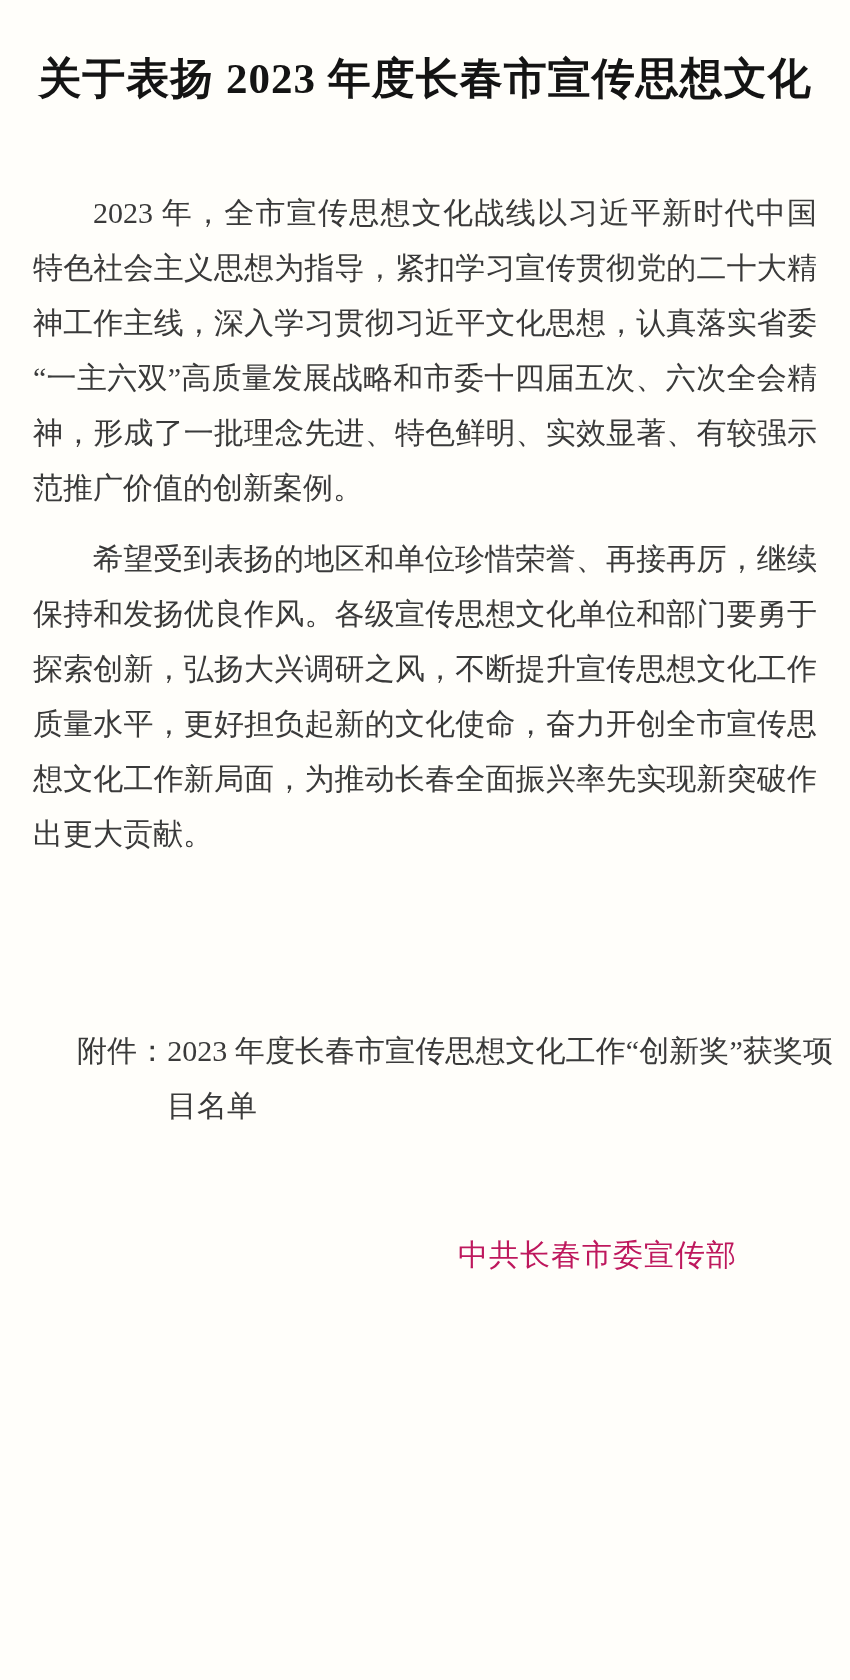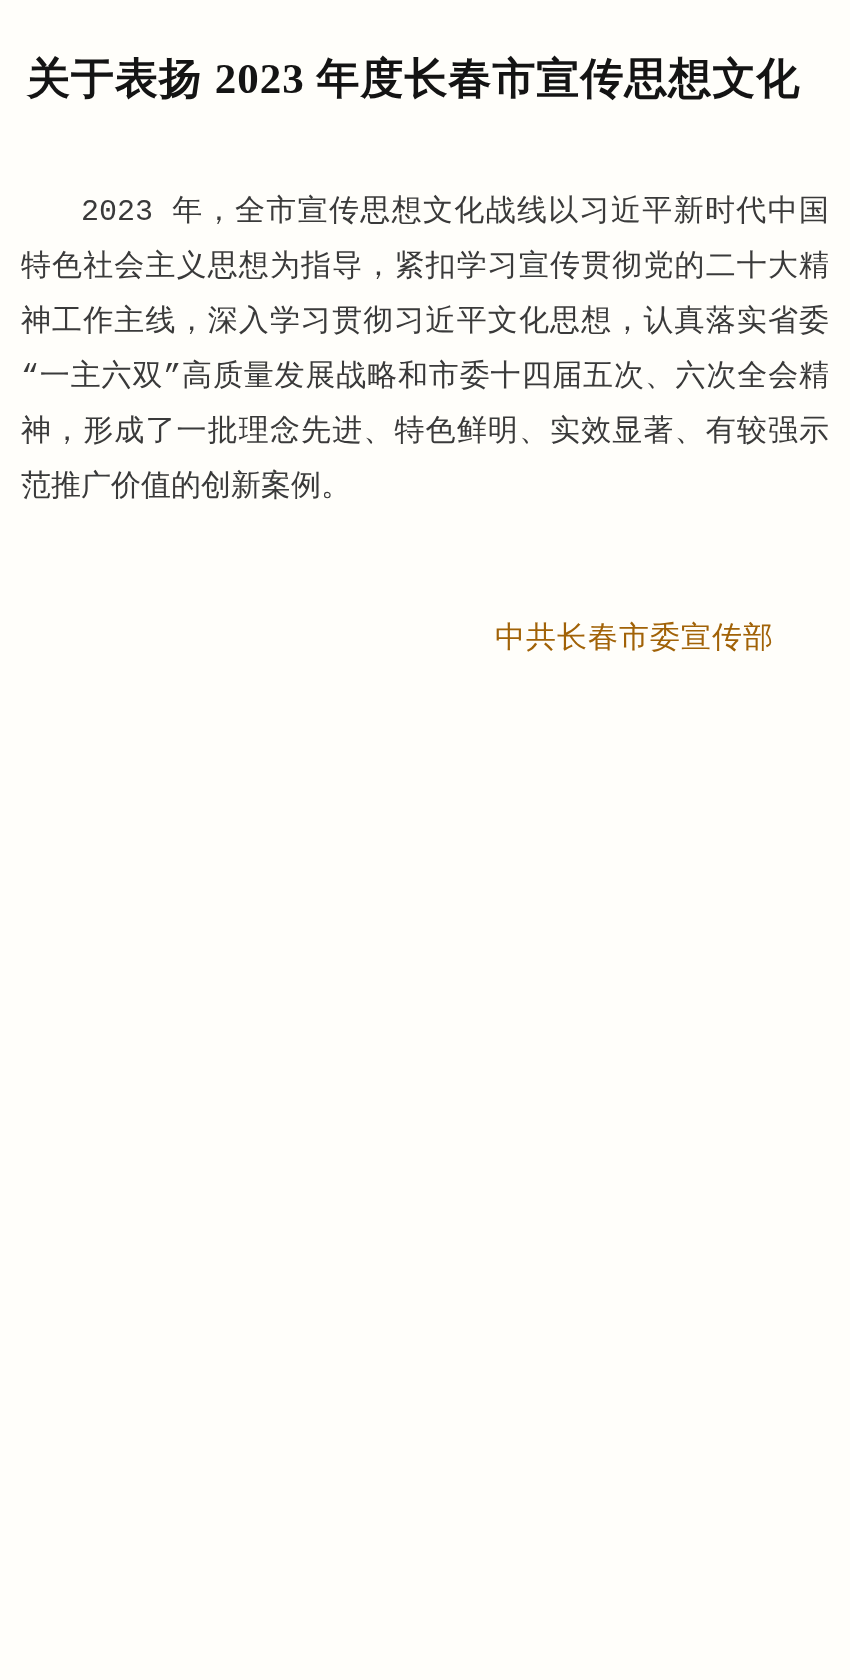--- a/index.html
+++ b/index.html
@@ -14,52 +14,52 @@
     margin: 0 auto;
     background: #fffefa;
     box-sizing: border-box;
     padding: 48px 17px 0 17px;
     overflow: hidden;
     font-family: "Liberation Serif", "DejaVu Serif", serif;
   }
   .title {
     margin: 0;
     padding: 0 10px;
+    text-align: center;
     font-size: 43px;
     line-height: 61px;
     font-weight: 700;
     color: #141414;
     letter-spacing: 1px;
   }
   .title .title-line {
     display: block;
   }
   .body {
     margin-top: 76px;
     font-size: 30px;
     line-height: 55px;
     color: #3a3a3a;
     text-align: justify;
   }
   .para {
-    margin: 4px;
+    margin: 16px;
     text-indent: 2em;
-    font-family: Liberation Mono, monospace;
   }
   .attachment {
     margin-top: 162px;
     margin-left: 5em;
     text-indent: -3em;
   }
   .sign-block {
     width: max-content;
-    margin: 92px 59px 0 auto;
+    margin: 92px 96px 0 auto;
     text-align: center;
     line-height: 60px;
-    color: #a16207;
+    color: #be185d;
   }
   .signer {
     letter-spacing: 1px;
   }
   .sign-date {
     margin-top: 2px;
   }
 </style>
 </head>
 <body>
@@ -68,20 +68,22 @@
 
   <h1 class="title">
     <span class="title-line">关于表扬 2023 年度长春市宣传思想文化</span>
   </h1>
 
   <div class="body">
 
     <p class="para">2023 年，全市宣传思想文化战线以习近平新时代中国特色社会主义思想为指导，紧扣学习宣传贯彻党的二十大精神工作主线，深入学习贯彻习近平文化思想，认真落实省委“一主六双”高质量发展战略和市委十四届五次、六次全会精神，形成了一批理念先进、特色鲜明、实效显著、有较强示范推广价值的创新案例。</p>
 
 
+    <p class="para">希望受到表扬的地区和单位珍惜荣誉、再接再厉，继续保持和发扬优良作风。各级宣传思想文化单位和部门要勇于探索创新，弘扬大兴调研之风，不断提升宣传思想文化工作质量水平，更好担负起新的文化使命，奋力开创全市宣传思想文化工作新局面，为推动长春全面振兴率先实现新突破作出更大贡献。</p>
 
+    <div class="attachment"><span>附件：</span><span>2023 年度长春市宣传思想文化工作“创新奖”获奖项目名单</span></div>
 
     <div class="sign-block">
       <div class="signer">中共长春市委宣传部</div>
     </div>
 
   </div>
 </div>
 
 </body></html>

